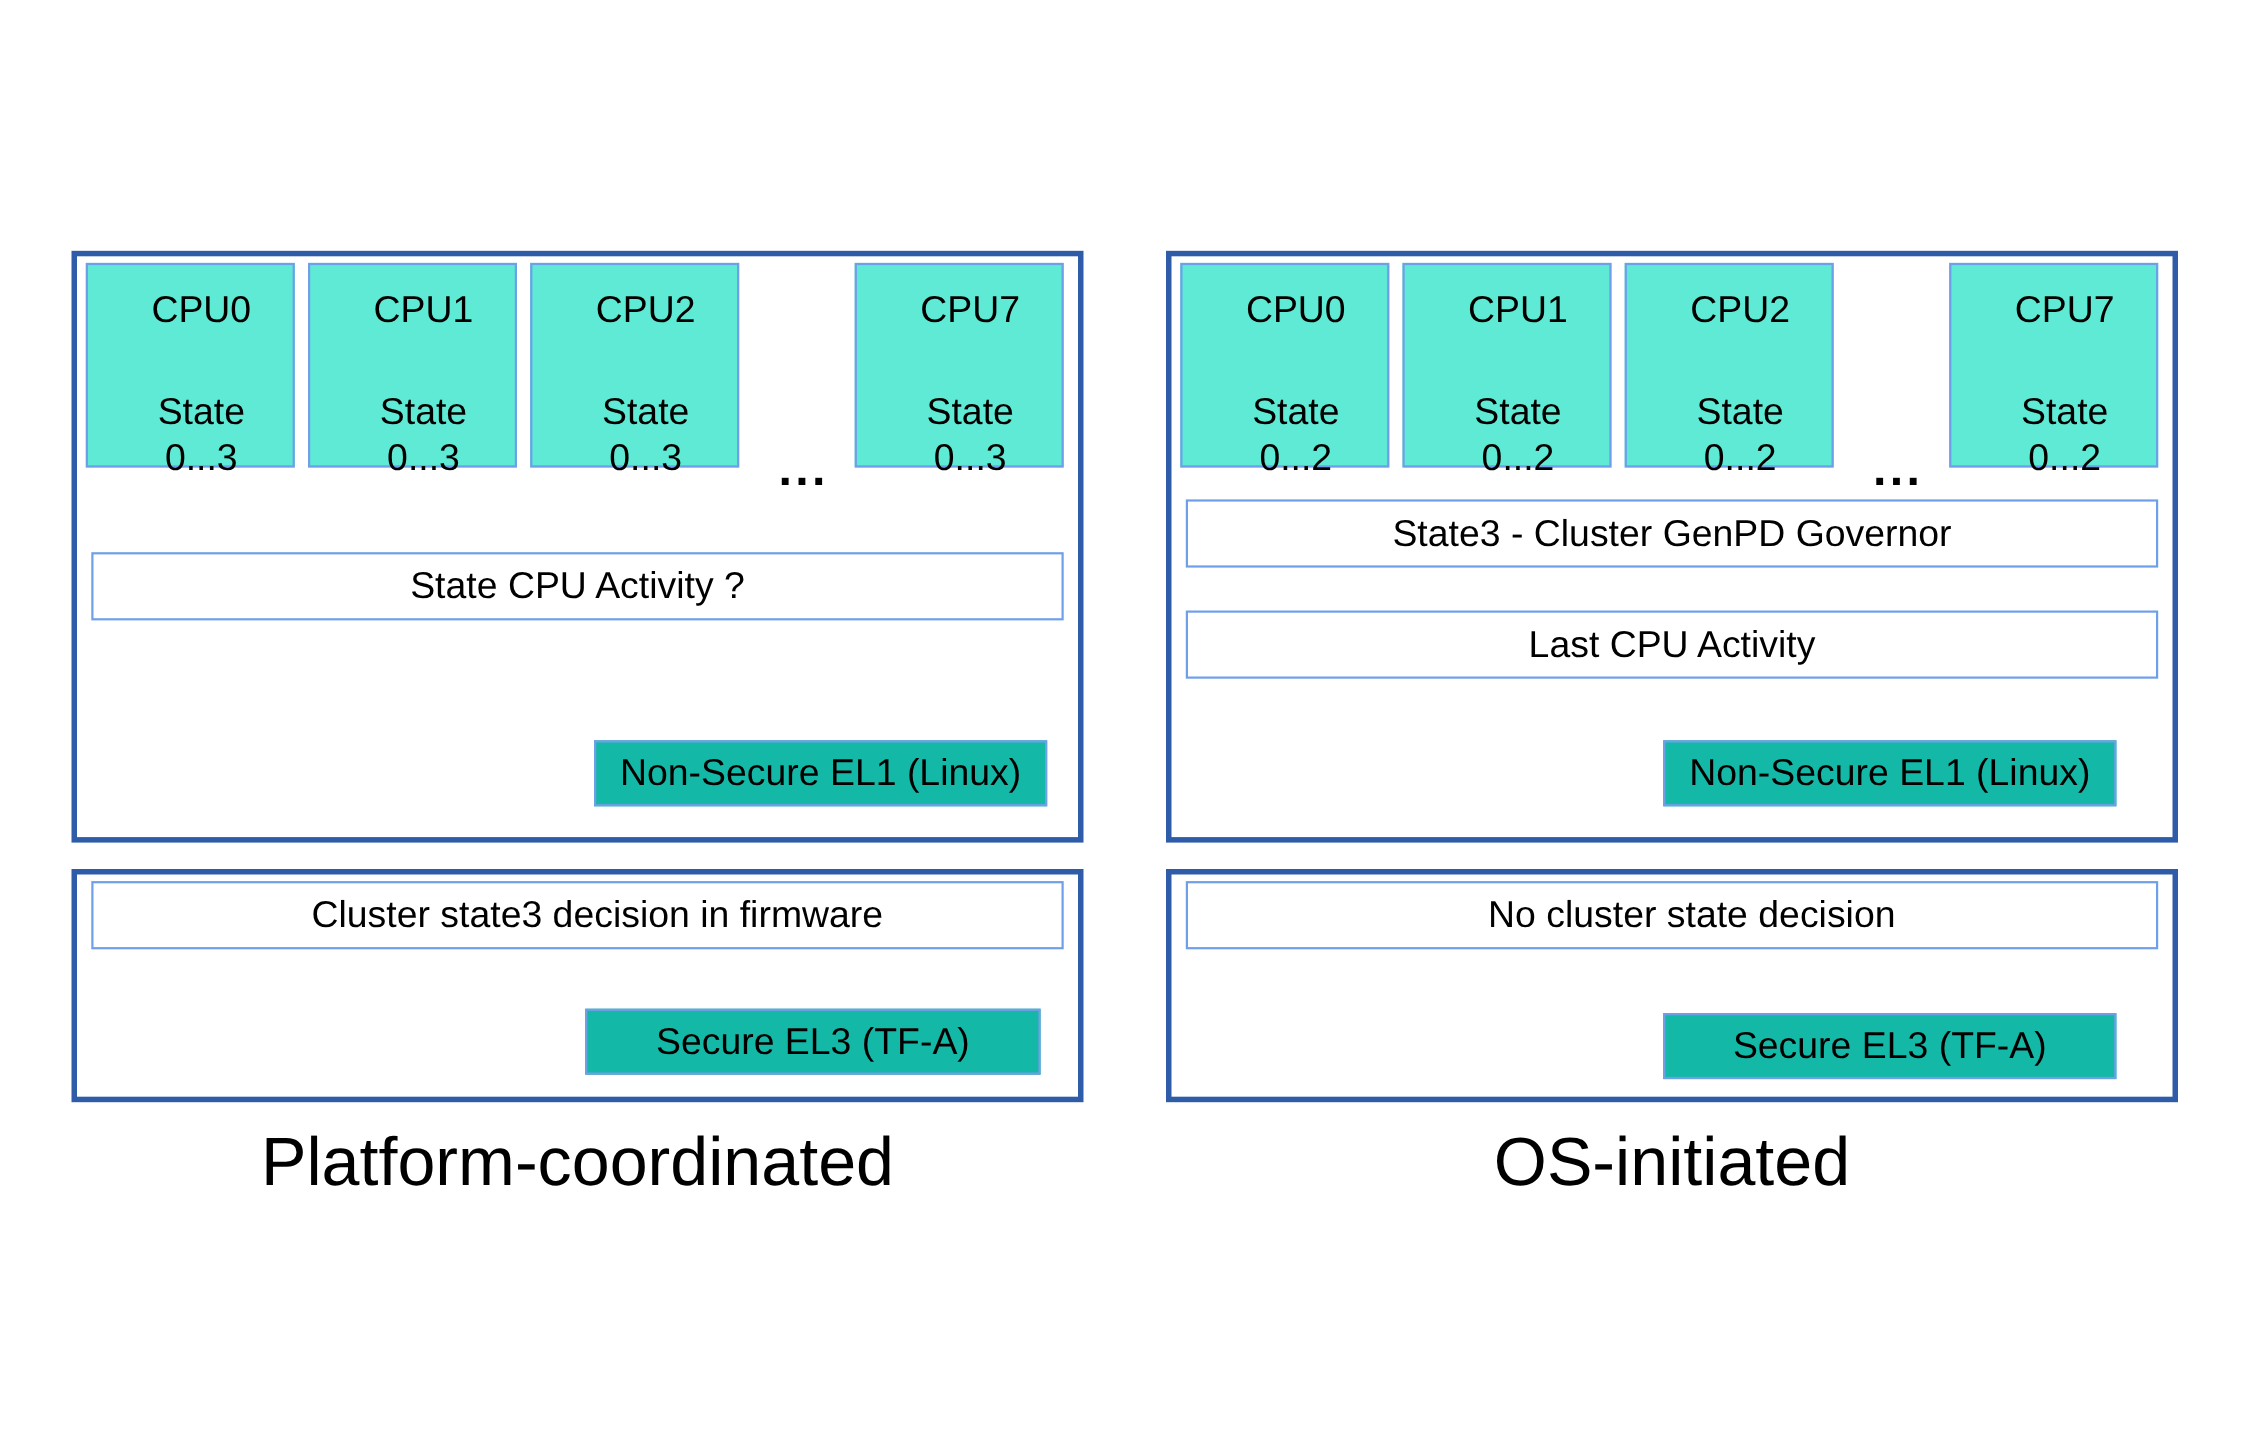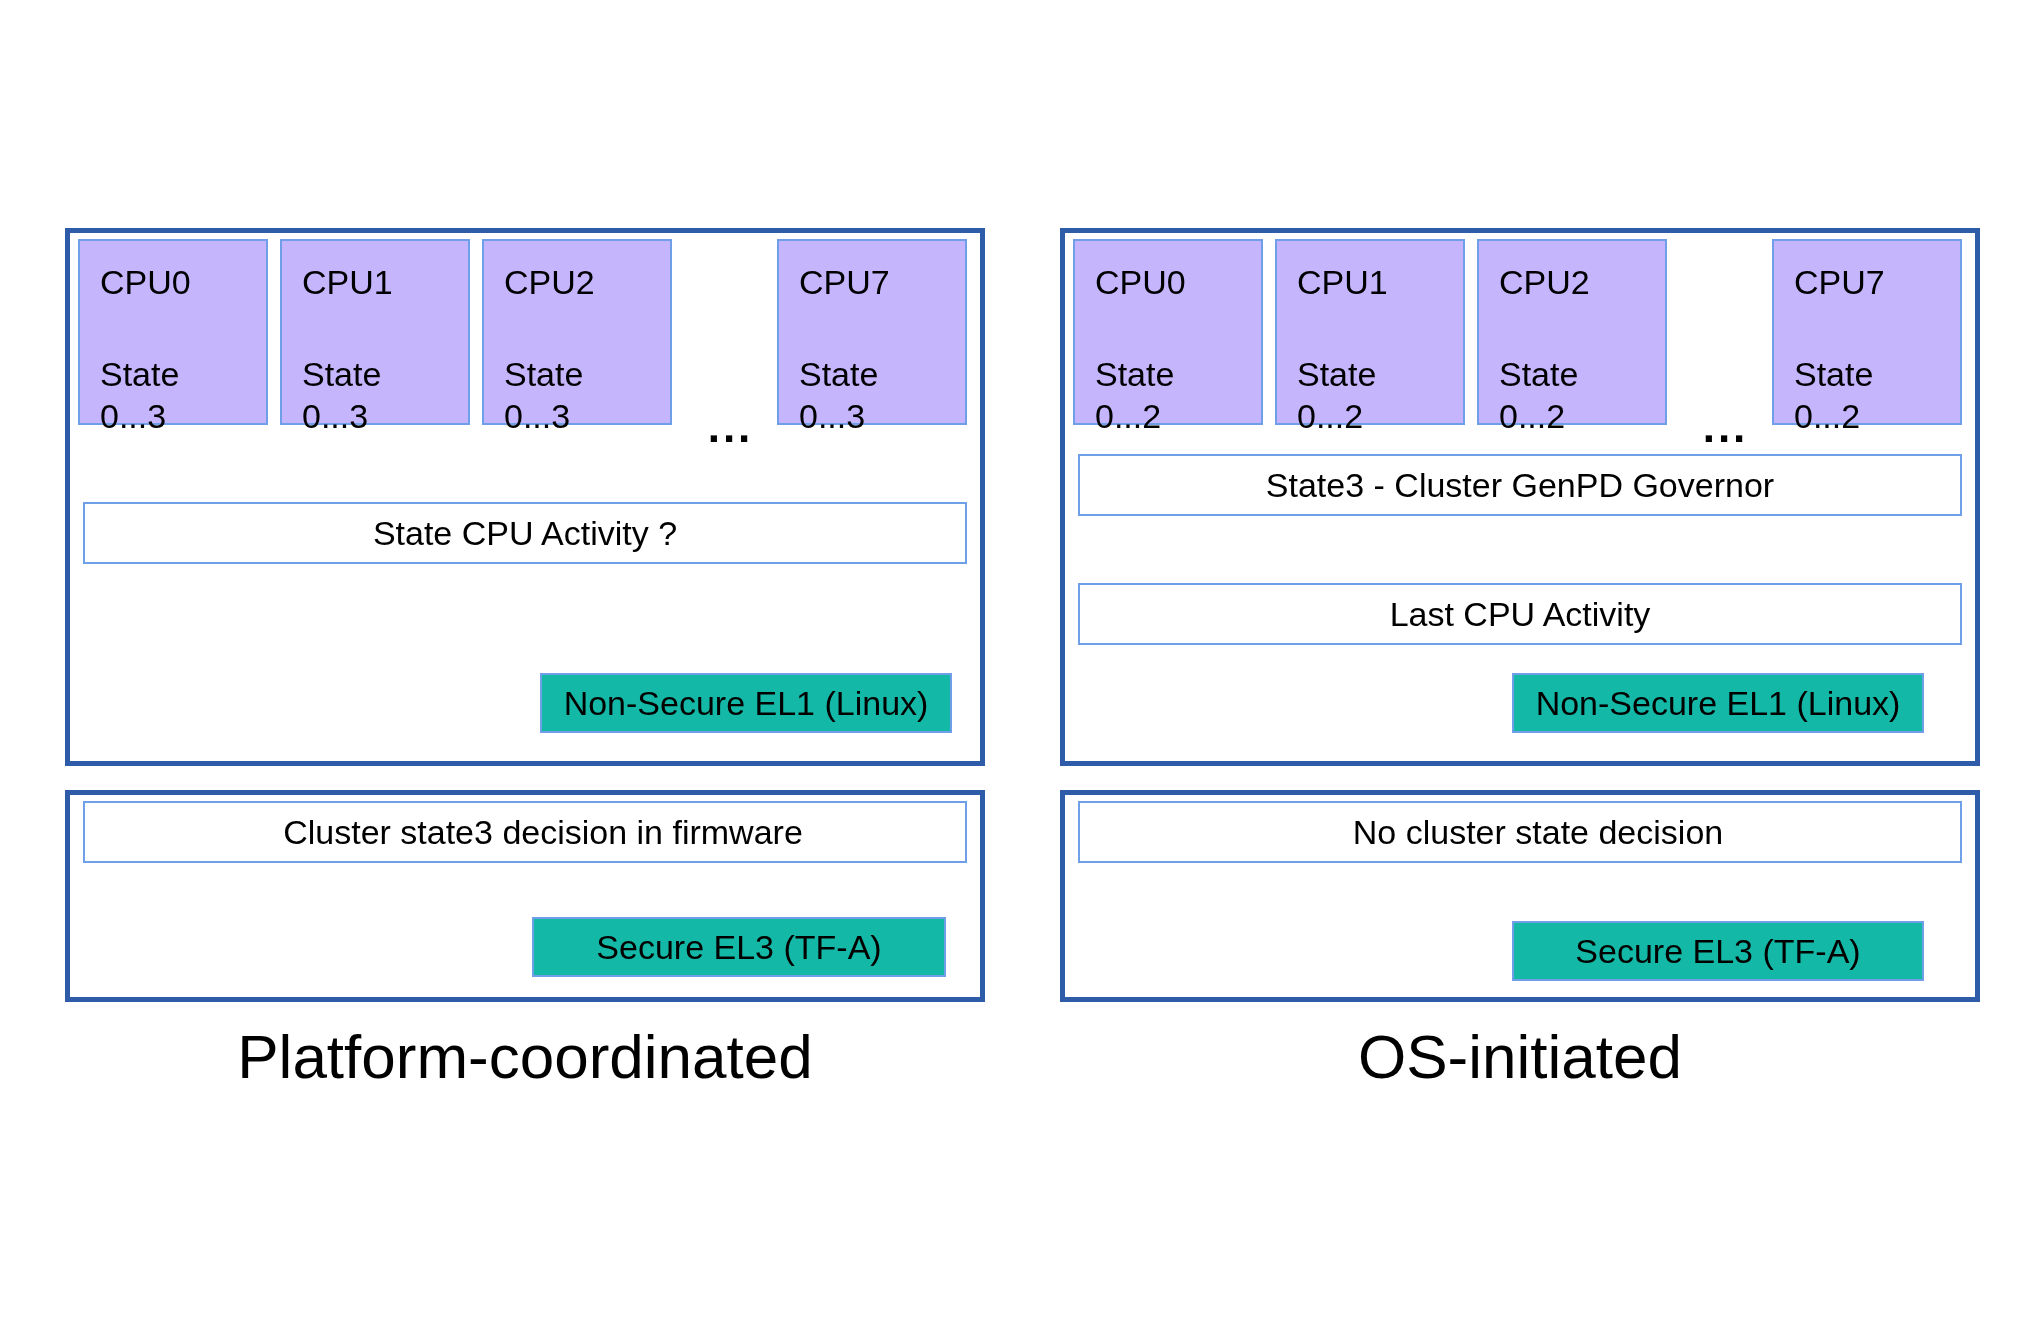--- a/index.html
+++ b/index.html
@@ -43,22 +43,23 @@
     align-items:flex-start;
   }
   .cpu-box{
     box-sizing:border-box;
     width:190px;height:186px;
     border:2px solid var(--box-border);
     padding:20px 0 0 20px;
     font-size:34px;
     line-height:42px;
     margin-right:12px;
-    background:#c4b5fd;
+    background:#5eead4;
     flex:0 0 auto;
+    text-align:center;
   }
   .cpu-box.last{margin-right:0;}
   .cpu-state{margin-top:50px;}
   .cpu-gap{
     flex:1 1 auto;
     align-self:stretch;
     display:flex;
     align-items:flex-end;
     justify-content:center;
   }
@@ -73,21 +74,21 @@
     position:absolute;
     box-sizing:border-box;
     left:13px;width:884px;height:62px;
     border:2px solid var(--box-border);
     display:flex;align-items:center;justify-content:center;
     font-size:34px;
     background:#ffffff;
   }
   #row-activity-left {top:269px;}
   #row-governor      {top:221px;}
-  #row-activity-right{top:322px;margin-top:28px;}
+  #row-activity-right{top:322px;}
   .corner{
     position:absolute;
     box-sizing:border-box;
     height:60px;
     border:2px solid var(--box-border);
     display:flex;align-items:center;justify-content:center;
     font-size:34px;
     background:#14b8a6;
   }
   #el1-left {left:470px;top:440px;width:412px;}

